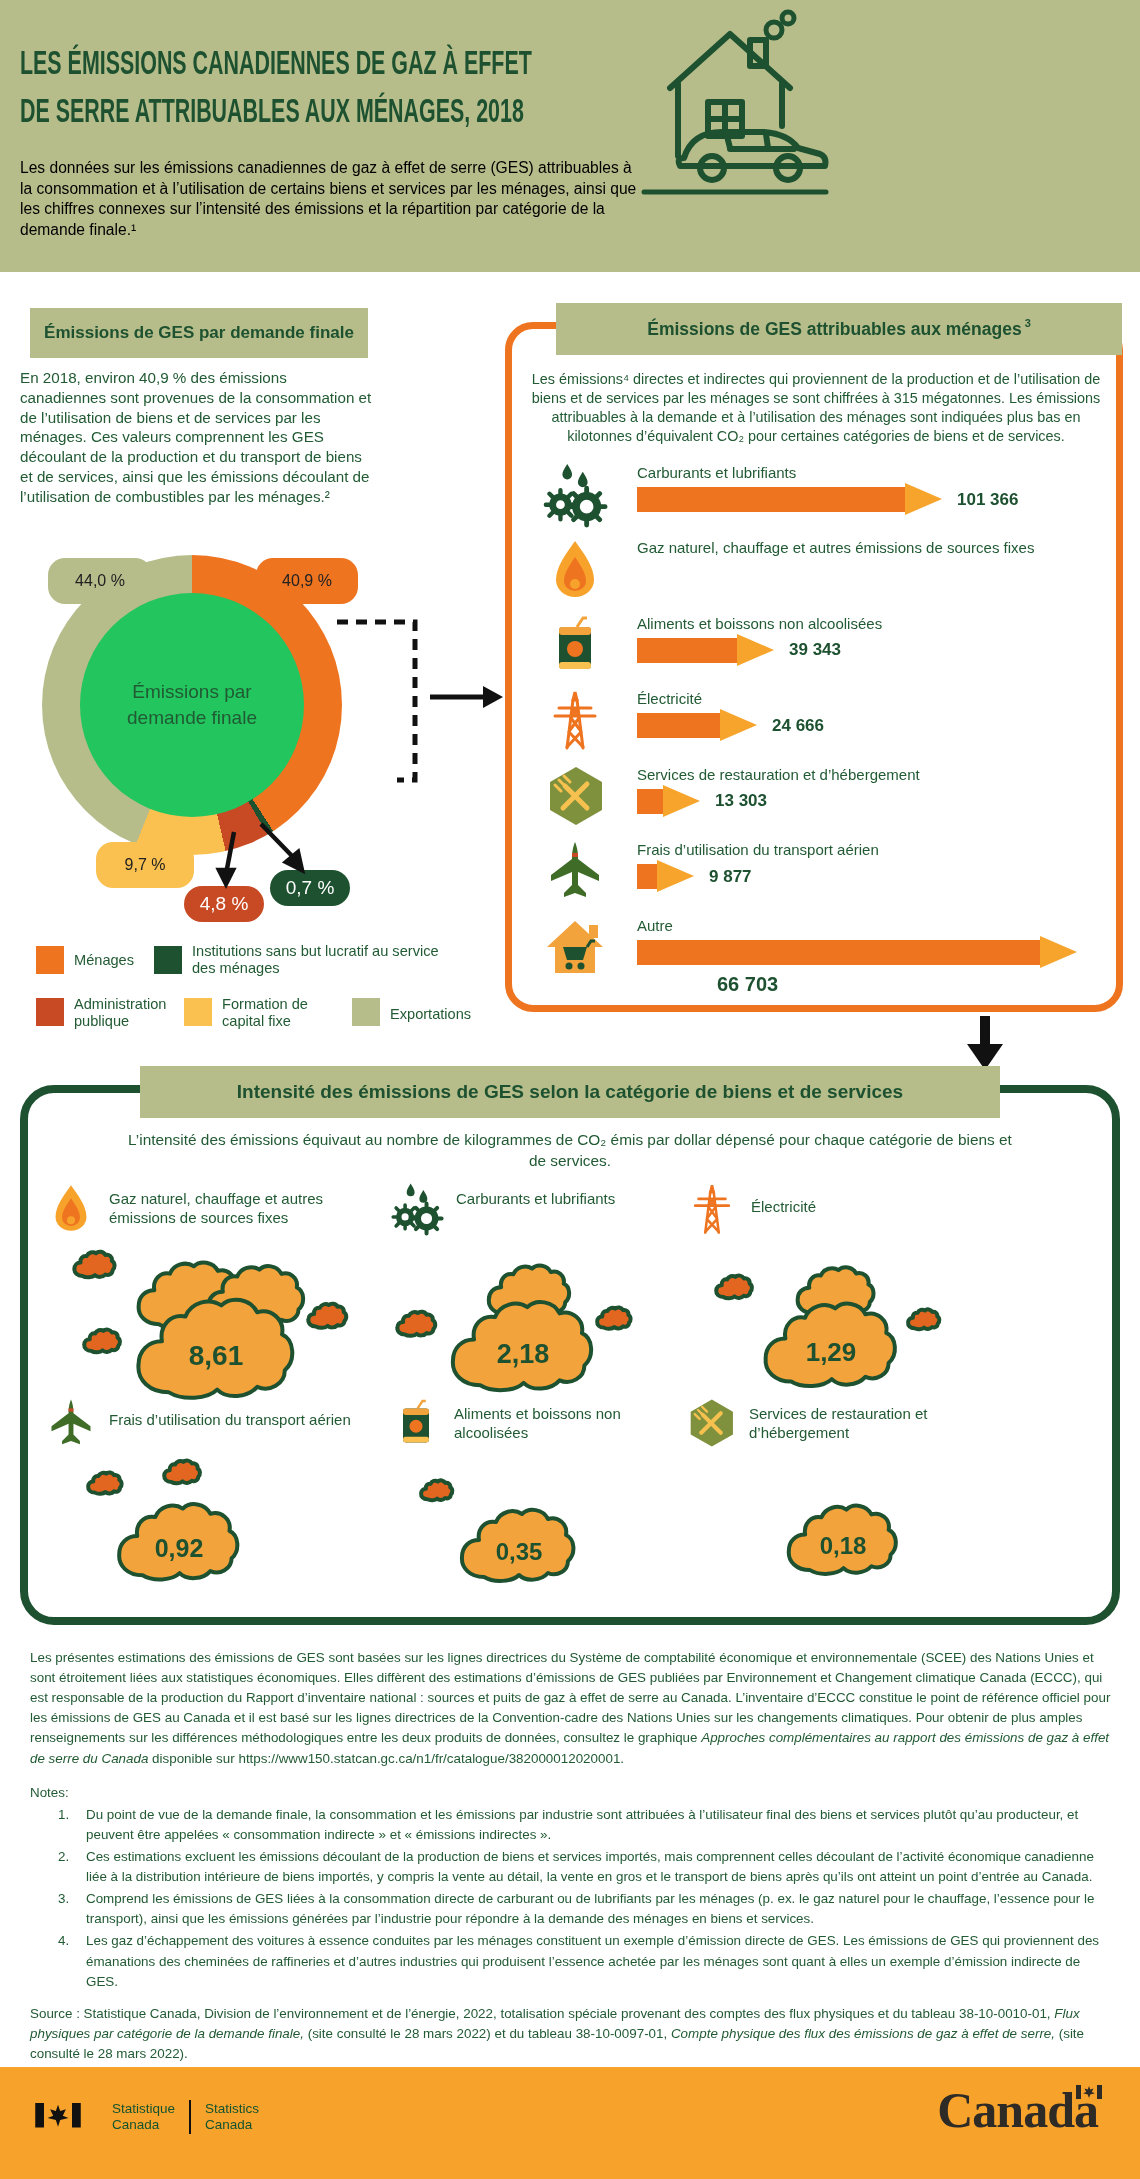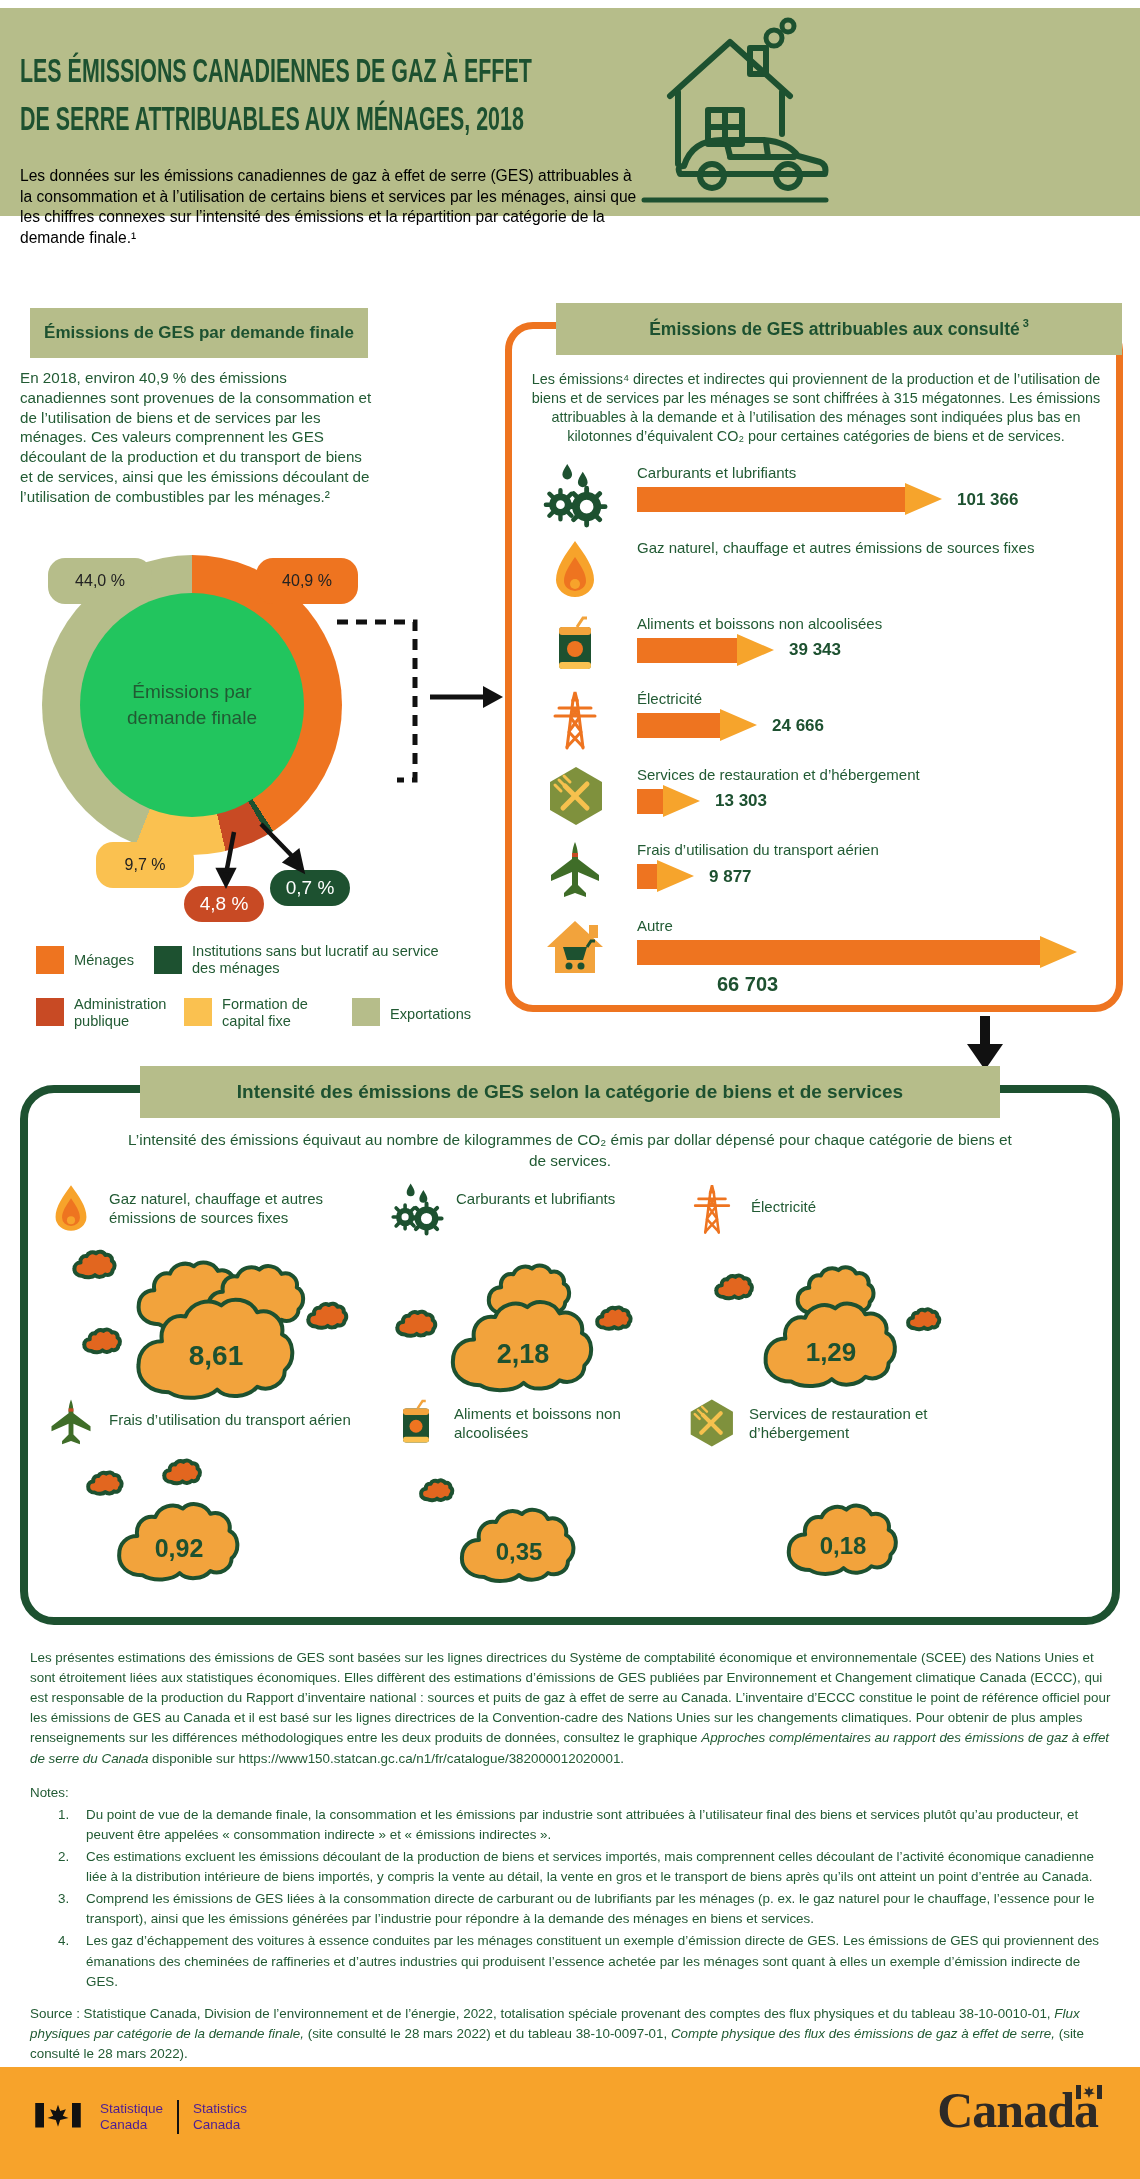--- a/index.html
+++ b/index.html
@@ -1,19 +1,19 @@
 <!DOCTYPE html>
 <html lang="fr"><head>
 <meta charset="utf-8">
 <style>
   html,body{margin:0;padding:0;background:#ffffff;}
   .page{position:relative;width:1140px;height:2179px;background:#ffffff;
         font-family:"Liberation Sans", sans-serif;color:#1a1a1a;overflow:hidden;}
   
-  .top-band{position:absolute;left:0;top:8px;width:1140px;height:208px;background:#b6bd8a;}
+  .top-band{position:absolute;left:0;top:0;width:1140px;height:272px;background:#b6bd8a;}
   .title{position:absolute;left:20px;top:38px;width:640px;line-height:1.42;}
   .title span{display:inline-block;transform:scaleX(.63);transform-origin:left center;
               font-size:34px;font-weight:bold;color:#1d5130;white-space:nowrap;}
   .intro{position:absolute;left:20px;top:158px;width:628px;font-size:15.6px;line-height:1.32;color:#000000;}
   .house-art{position:absolute;left:626px;top:6px;}
   
   .band{background:#b6bd8a;color:#1d5130;font-weight:bold;display:flex;align-items:center;justify-content:center;}
   .fd-band{position:absolute;left:30px;top:308px;width:338px;height:50px;font-size:17px;}
   .hh-band{position:absolute;left:556px;top:303px;width:566px;height:52px;font-size:17.5px;z-index:5;}
   .hh-band sup{font-size:11px;margin-left:3px;position:relative;top:-6px;}
@@ -68,21 +68,21 @@
   .footer{position:absolute;left:30px;top:1648px;width:1082px;font-size:13.4px;line-height:1.5;color:#215a33;}
   .footer .it{font-style:italic;}
   .notes-label{margin-top:14px;}
   ol.notes{list-style:none;margin:2px 0 0 0;padding:0 0 0 28px;}
   ol.notes li{display:flex;gap:10px;margin-bottom:2px;}
   ol.notes li .mk{flex:0 0 18px;}
   .src{margin-top:12px;}
   .cpy{margin-top:16px;}
   
   .bottom-band{position:absolute;left:0;top:2067px;width:1140px;height:112px;background:#f7a32b;}
-  .fip{position:absolute;left:30px;top:30px;display:flex;align-items:center;gap:14px;color:#4c1d95;}
+  .fip{position:absolute;left:30px;top:30px;display:flex;align-items:center;gap:26px;color:#14532d;}
   .fip .cols{display:flex;gap:14px;align-items:center;}
   .fip .agency{font-size:13.5px;line-height:1.2;}
   .fip .divider{width:2px;height:34px;background:#111;}
   .wordmark{position:absolute;right:42px;top:14px;font-family:"Liberation Serif",serif;
             font-weight:bold;font-size:50px;color:#2e2a26;letter-spacing:-1px;}
   .wordmark .wflag{position:absolute;right:-4px;top:4px;}
 </style>
 </head>
 <body>
 
@@ -217,21 +217,21 @@
     <div class="lgl" style="left:192px;top:58px;">
       <span>Formation de</span><br>
       <span>capital fixe</span>
     </div>
     <div class="sw" style="left: 322px; top: 60px; background-color: rgb(182, 189, 138);"></div>
     <div class="lgl" style="left:360px;top:68px;">Exportations</div>
   </div>
 
   <div class="hh-box"></div>
   <div class="band hh-band">
-    <span>Émissions de GES attribuables aux consulté</span>
+    <span>Émissions de GES attribuables aux ménages</span>
       <sup>3</sup>
   </div>
   <div class="hh-body">Les émissions⁴ directes et indirectes qui proviennent de la production et de l’utilisation de biens et de services par les ménages se sont chiffrées à 315 mégatonnes. Les émissions attribuables à la demande et à l’utilisation des ménages sont indiquées plus bas en kilotonnes d’équivalent CO₂ pour certaines catégories de biens et de services.</div>
 
   <div class="bar-list">
     <div class="bar-row">
       <span class="bicon">
           <svg width="70" height="66" viewBox="0 0 68 68">
             <use href="#i-fuel"></use>
           </svg>

